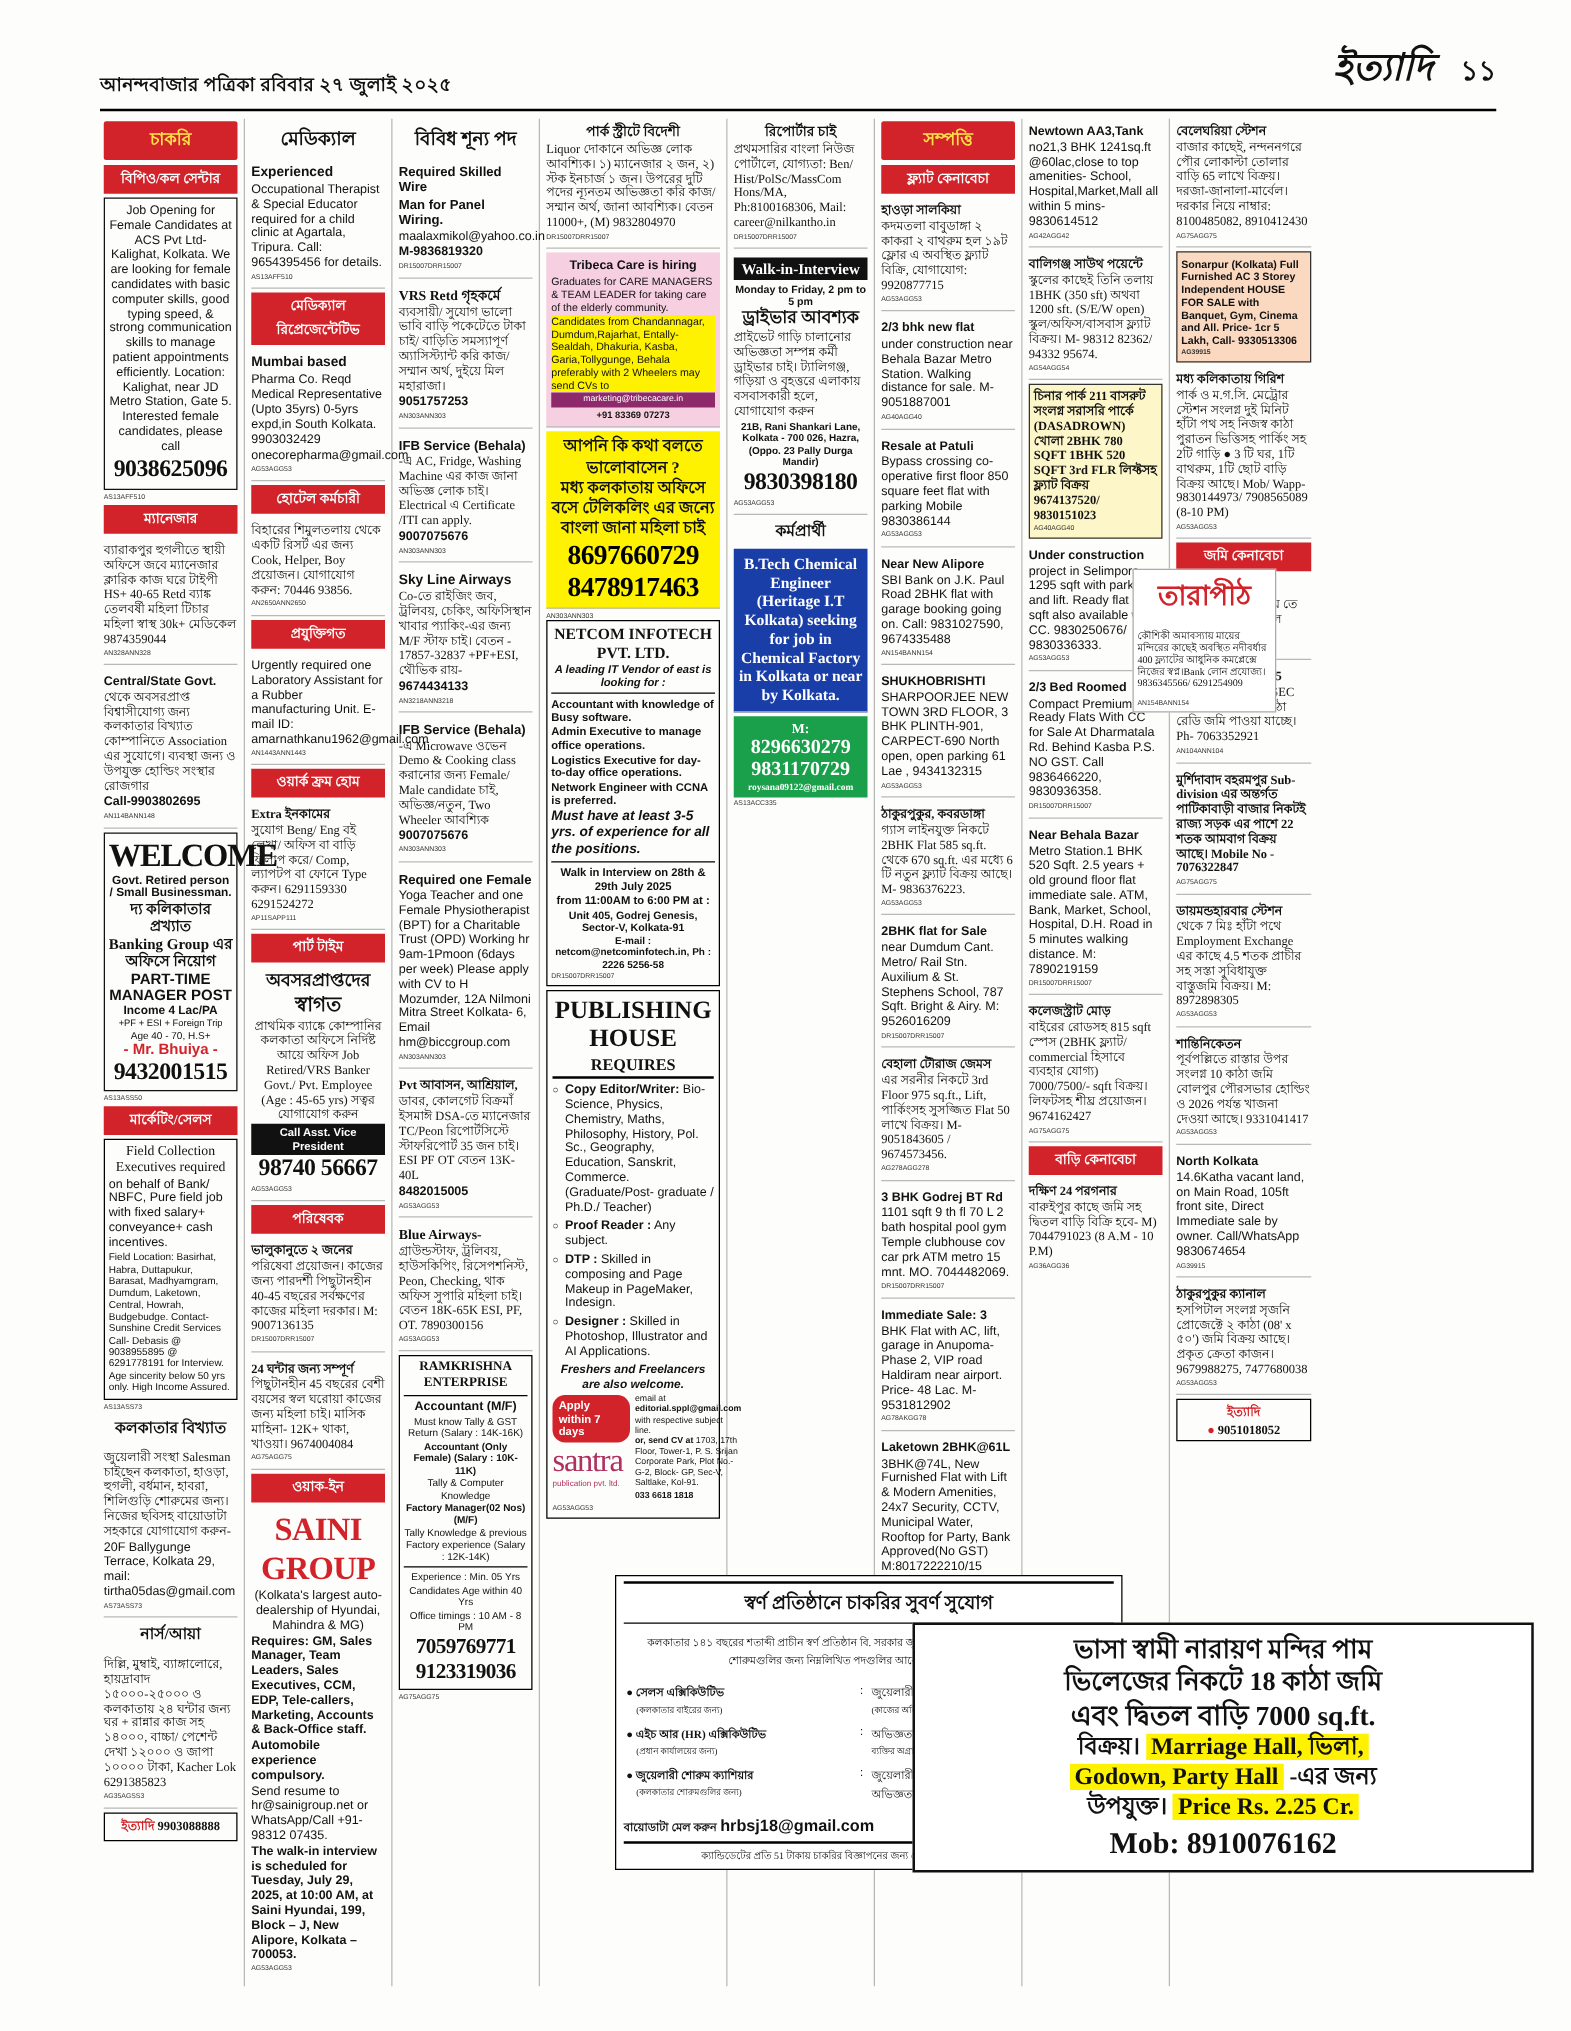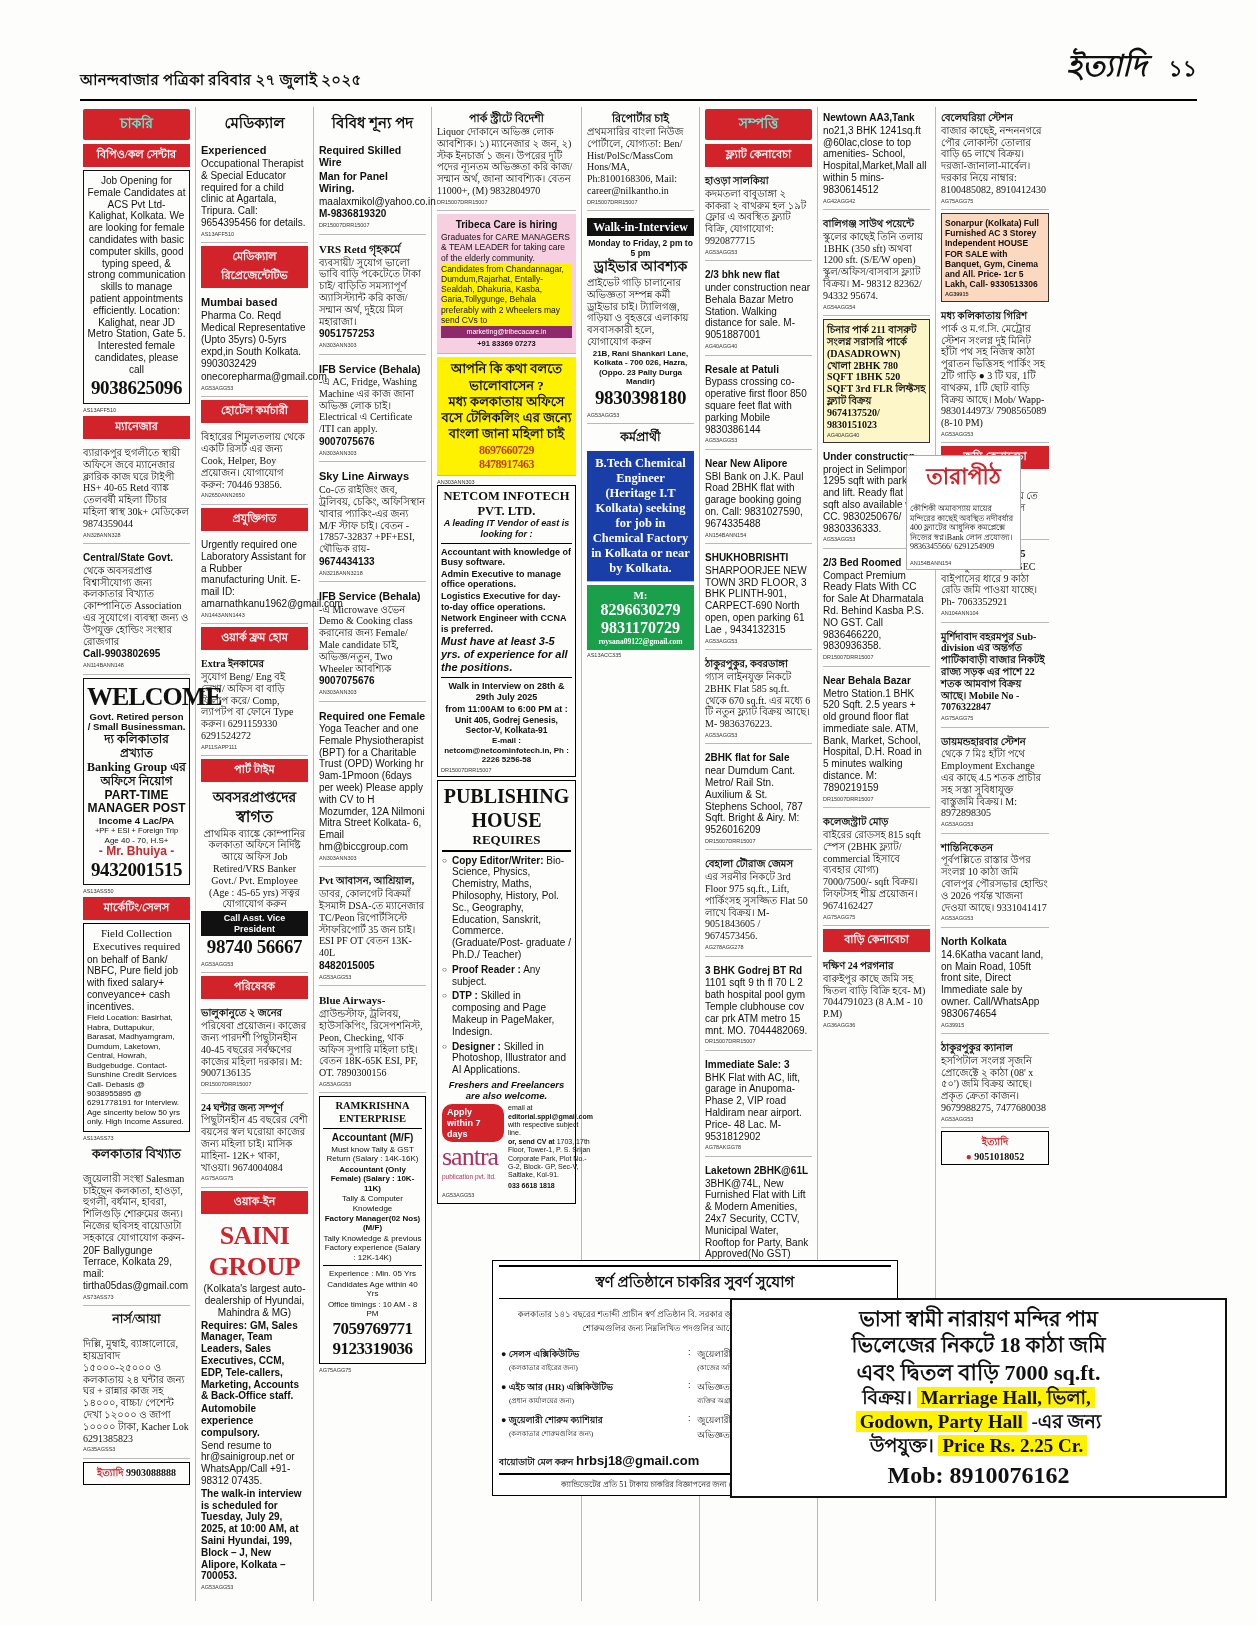--- a/index.html
+++ b/index.html
@@ -6,21 +6,21 @@
   html, body { margin:0; padding:0; }
   body {
     width:1257px; height:1625px;
     background:#fdfdfb;
     font-family:"Liberation Sans", sans-serif;
     color:#111;
     font-size:10px;
     position:relative;
     overflow:hidden;
   }
-  .page { position:relative; width:1257px; height:1625px; padding:12px 20px; }
+  .page { position:relative; width:1257px; height:1625px; padding:0 20px; }
 
   
   .masthead {
     display:flex; align-items:flex-end; justify-content:space-between;
     padding:30px 40px 6px 60px;
   }
   .mast-left { font-family:"Liberation Serif", serif; font-size:15px; font-weight:bold; letter-spacing:.3px; }
   .mast-right { display:flex; align-items:baseline; gap:22px; }
   .mast-title { font-family:"Liberation Serif", serif; font-size:30px; font-weight:bold; font-style:italic; }
   .mast-page { font-family:"Liberation Serif", serif; font-size:22px; font-weight:bold; }
@@ -48,21 +48,21 @@
   .ad:last-child { border-bottom:none; }
   .ad p { margin:1px 0; }
   .bn { font-family:"Liberation Serif", serif; }
   .code { font-size:5.5px; color:#333; text-align:left; margin-top:2px; }
   .ctr { text-align:center; }
   .b { font-weight:bold; }
   .i { font-style:italic; }
 
   
   .sechead {
-    background:#d2232a; color:#5eead4; text-align:center;
+    background:#d2232a; color:#fde047; text-align:center;
     font-family:"Liberation Serif", serif; font-weight:bold;
     font-size:14px; padding:3px 0 4px; margin:2px 0 4px;
     border-radius:2px;
   }
   .subhead {
     background:#d2232a; color:#fff; text-align:center;
     font-weight:bold; font-size:11px; padding:2px 0; margin:3px 0;
     font-family:"Liberation Serif", serif;
   }
   .cathead {
@@ -126,21 +126,21 @@
 
   .walkin { background:#111; color:#fff; font-weight:bold; text-align:center; font-size:12px; padding:2px 0; font-family:"Liberation Serif", serif; }
   .walkin-sub { text-align:center; font-weight:bold; font-size:8.5px; margin-top:2px; }
 
   .tribeca { background:#f6cfe0; padding:4px; font-size:8.5px; line-height:1.2; }
   .tribeca .hl { background:#fff200; }
   .tribeca-mail { background:#8e2a6b; color:#fff; font-size:7px; padding:2px; text-align:center; }
 
   .yellowbox { background:#fff200; text-align:center; font-family:"Liberation Serif", serif; font-weight:bold; padding:4px 2px; }
   .yellowbox .t { font-size:13px; line-height:1.25; }
-  .yellowbox .p { font-size:12px; color:#c2410c; letter-spacing:-.5px; }
+  .yellowbox .p { font-size:22px; color:#000000; letter-spacing:-.5px; }
 
   .bluebox { background:#1a3ea8; color:#fff; text-align:center; font-weight:bold; padding:5px 3px; font-family:"Liberation Serif", serif; font-size:12.5px; line-height:1.2; }
   .greenbox { background:#1aa04a; color:#fff; text-align:center; font-weight:bold; padding:4px; font-family:"Liberation Serif", serif; }
   .greenbox .p { font-size:16px; }
 
   .ramk { border:1px solid #000; padding:3px; }
   .ramk .h { font-weight:bold; font-size:10.5px; text-align:center; font-family:"Liberation Serif", serif; }
   .ramk-phone { font-family:"Liberation Serif", serif; font-weight:bold; font-size:17px; text-align:center; letter-spacing:-.5px; }
 
   .field-coll { border:1px solid #000; padding:3px; }

